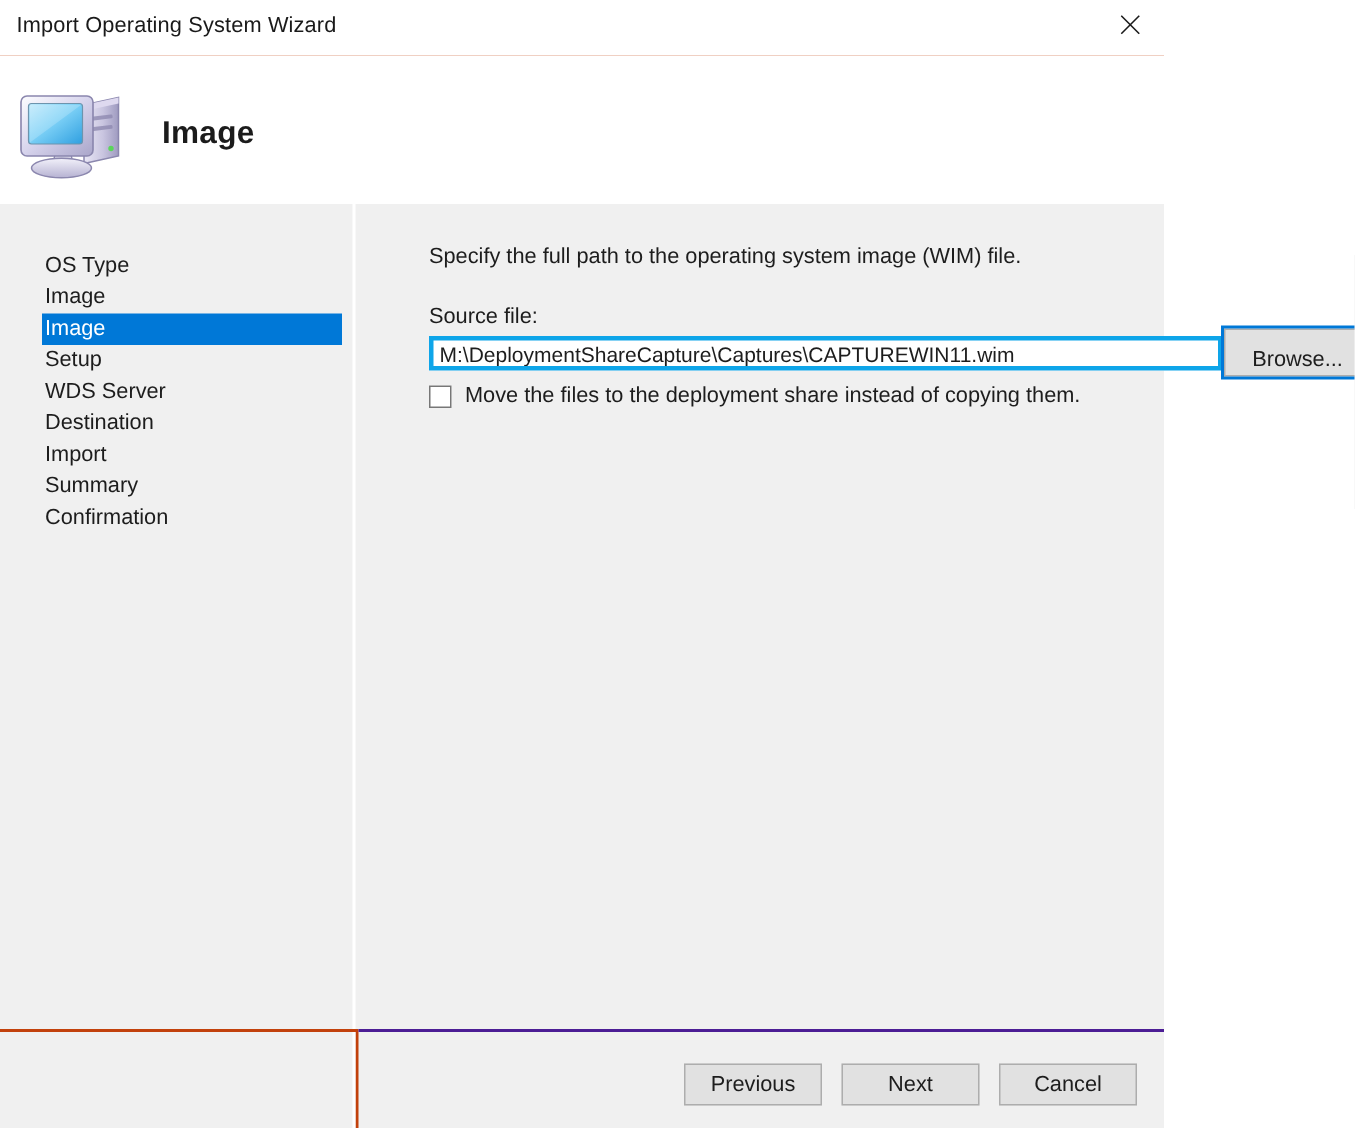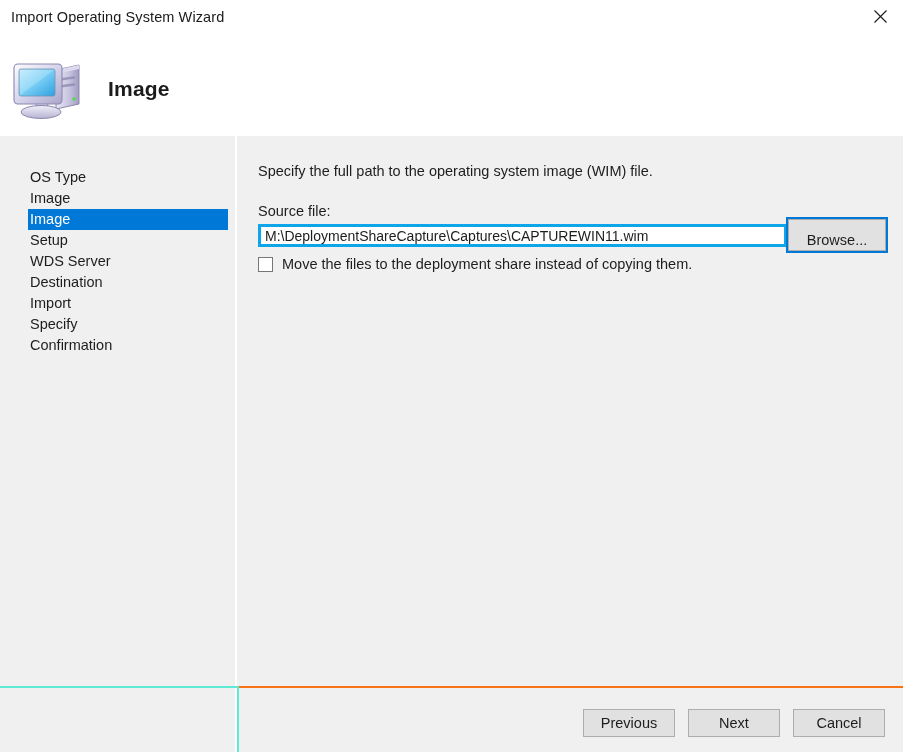--- a/index.html
+++ b/index.html
@@ -9,23 +9,23 @@
   body {
     width: 903px;
     height: 752px;
     background: #ffffff;
     font-family: "Liberation Sans", sans-serif;
     overflow: hidden;
   }
 
   .window {
     position: relative;
-    width: 903px;
+    width: 776px;
     height: 752px;
-    background: #5eead4;
+    background: #c2410c;
     display: flex;
     flex-direction: column;
   }
 
   
   .titlebar {
     position: relative;
     height: 37px;
     background: #ffffff;
     flex: 0 0 auto;
@@ -76,20 +76,21 @@
     color: #1b1b1b;
     letter-spacing: 0.2px;
   }
 
   
   .body {
     position: relative;
     flex: 1 1 auto;
     display: flex;
     background: #f0f0f0;
+    gap: 28px;
   }
 
   .sidebar {
     position: relative;
     width: 237px;
     flex: 0 0 237px;
     background: #f0f0f0;
     border-right: 2px solid #ffffff;
     box-sizing: border-box;
   }
@@ -195,21 +196,21 @@
     white-space: nowrap;
     text-align: center;
   }
 
   
   .footer {
     position: relative;
     height: 64px;
     flex: 0 0 auto;
     background: #f0f0f0;
-    border-top: 2px solid #f97316;
+    border-top: 2px solid #4c1d95;
     margin-left: 239px;
   }
   .footer-buttons {
     position: absolute;
     right: 18px;
     top: 21px;
     display: flex;
     gap: 13px;
   }
   .footer-button {
@@ -304,21 +305,21 @@
 
     <div class="sidebar">
       <div class="steps">
         <div class="step">OS Type</div>
         <div class="step">Image</div>
         <div class="step active">Image</div>
         <div class="step">Setup</div>
         <div class="step">WDS Server</div>
         <div class="step">Destination</div>
         <div class="step">Import</div>
-        <div class="step">Specify</div>
+        <div class="step">Summary</div>
         <div class="step">Confirmation</div>
       </div>
     </div>
 
     <div class="content">
       <div class="instruction">Specify the full path to the operating system image (WIM) file.</div>
 
       <div class="field-label">Source file:</div>
 
       <input class="source-input" type="text" value="M:\DeploymentShareCapture\Captures\CAPTUREWIN11.wim" style="">

